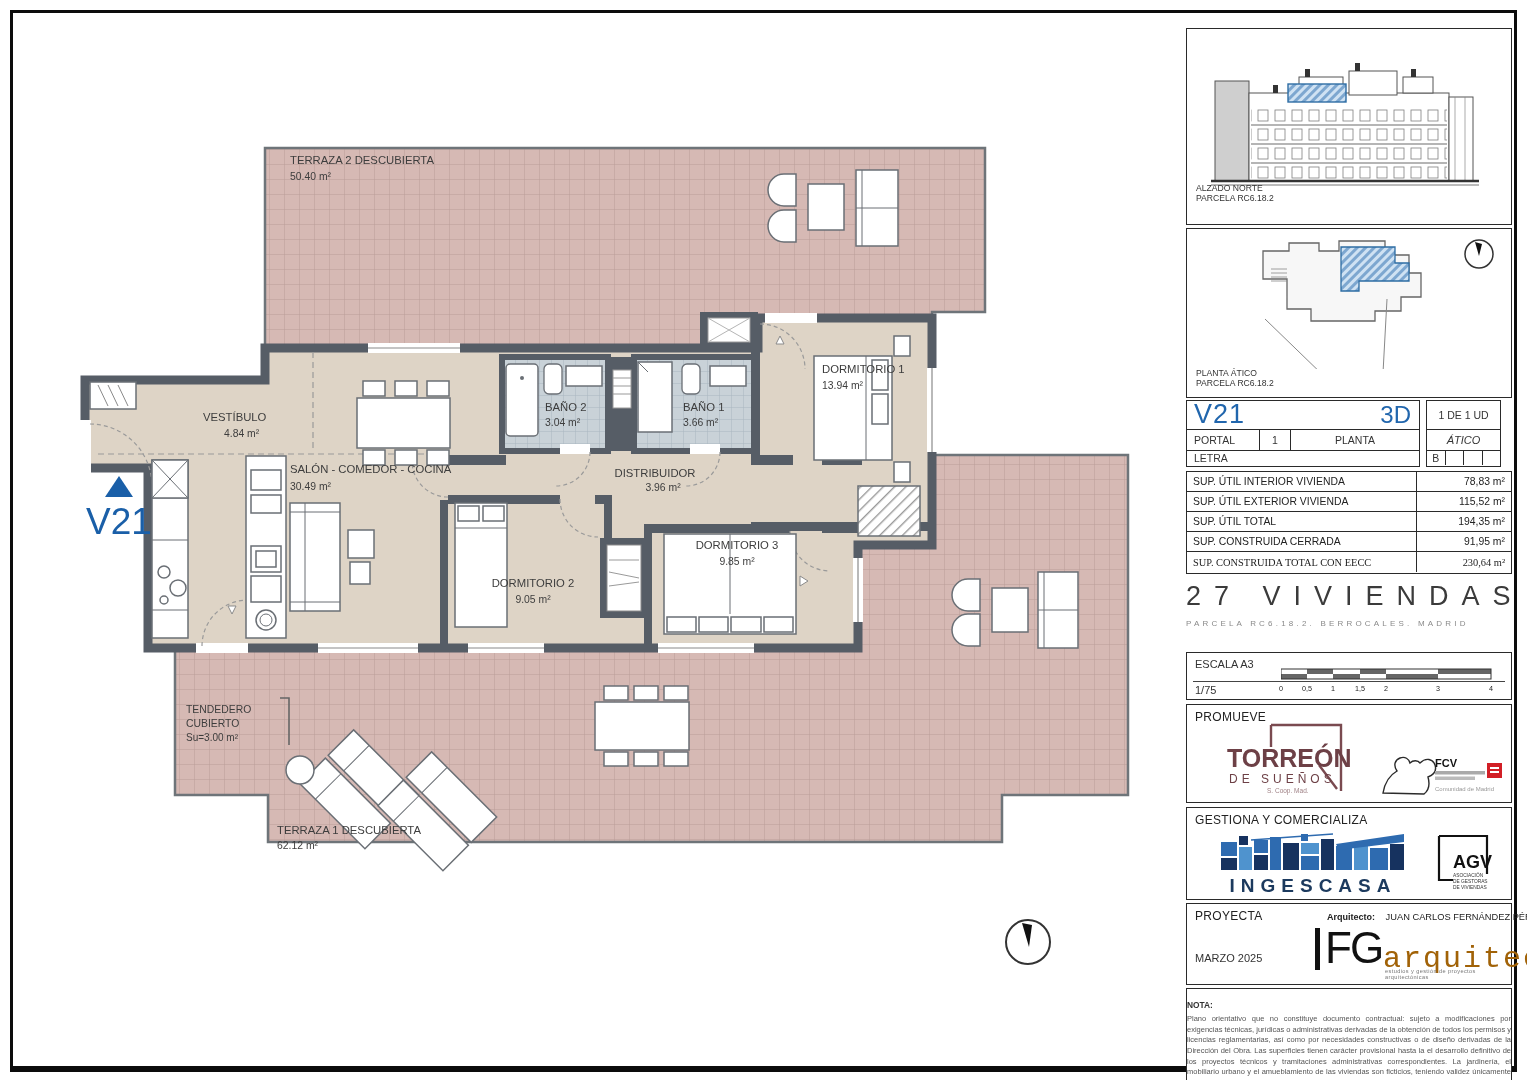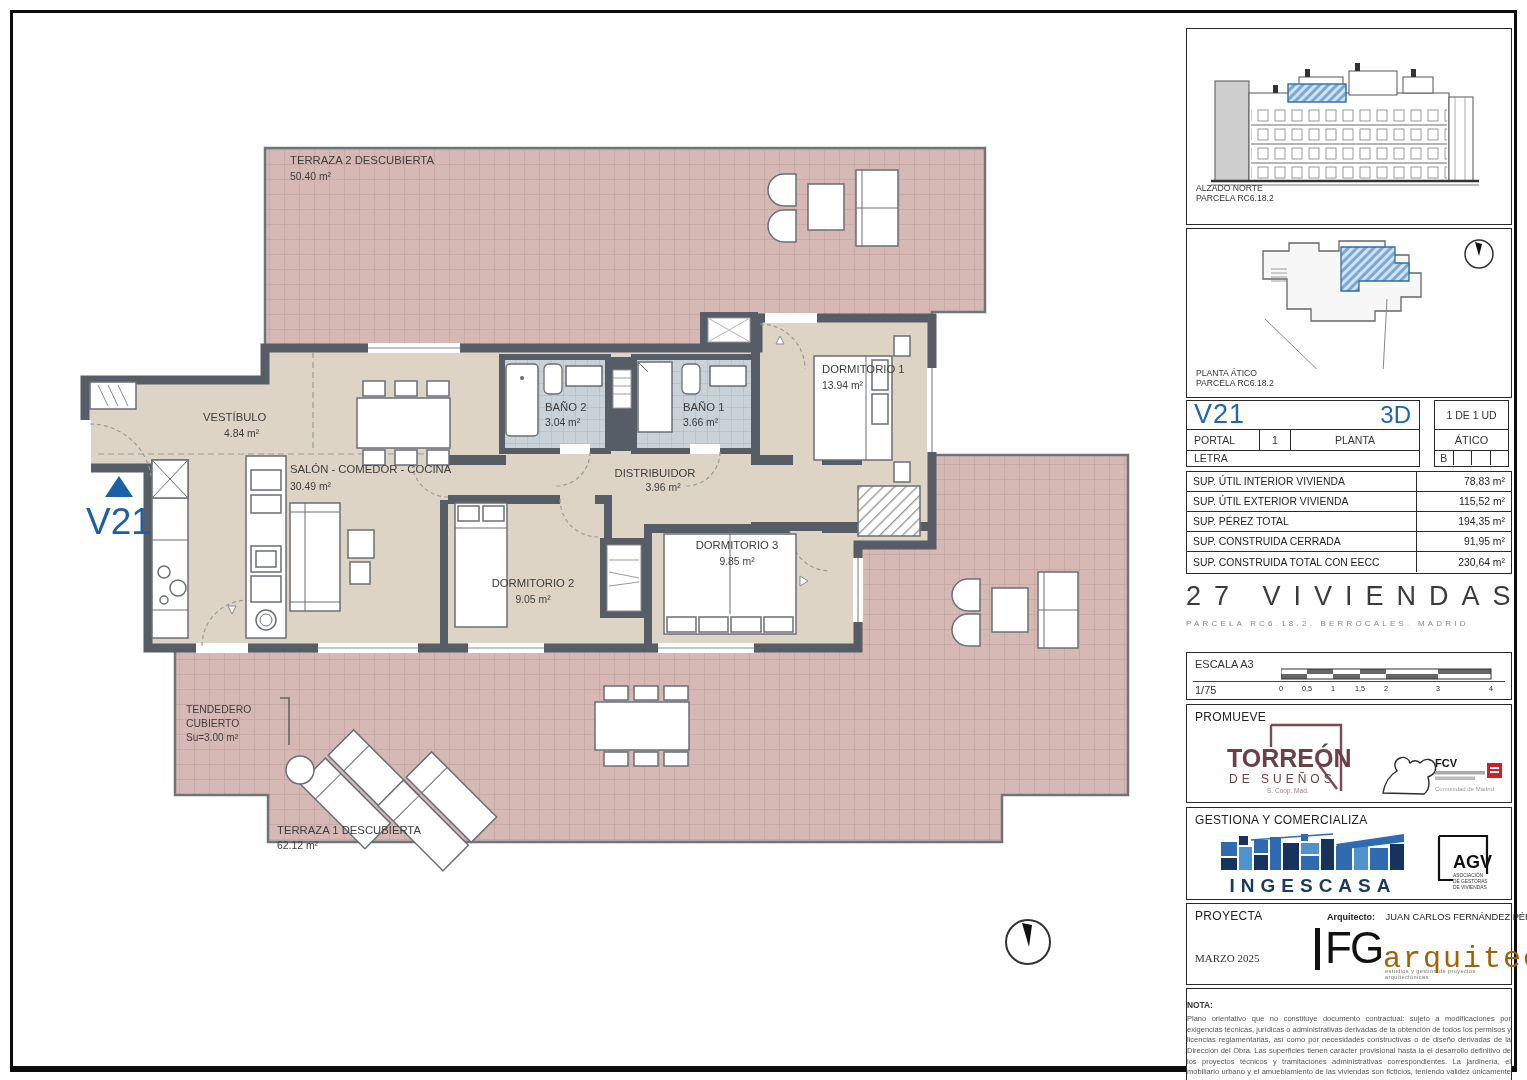--- a/index.html
+++ b/index.html
@@ -13,21 +13,21 @@
   .box-label{position:absolute;left:8px;top:5px;font-size:12px;color:#222;letter-spacing:.3px;}
   .panel-caption{position:absolute;left:9px;font-size:8.6px;line-height:1.25;color:#333;}
   
   .uh-row{position:relative;box-sizing:border-box;}
   .v21txt{position:absolute;left:7px;top:-2px;font-size:27px;color:#2166ad;letter-spacing:1px;}
   .v3dtxt{position:absolute;right:8px;top:0px;font-size:24px;color:#2166ad;margin-left:21px;}
   .cells{display:flex;height:100%;}
   .cell{display:flex;align-items:center;justify-content:center;font-size:10.5px;box-sizing:border-box;}
   
   .srow{display:flex;height:20.1px;border-bottom:1.4px solid #2a2a2a;align-items:stretch;box-sizing:border-box;}
-  .srow:last-child{border-bottom:none;}
+  .srow:last-child{border-bottom:none;font-family:Liberation Serif, serif;}
   .srow .lb{flex:1;display:flex;align-items:center;padding-left:6px;font-size:10.4px;color:#222;}
   .srow .vl{width:88px;border-left:1.4px solid #2a2a2a;display:flex;align-items:center;justify-content:flex-end;padding-right:6px;font-size:10.4px;color:#222;}
   
   .ptitle{position:absolute;left:1186px;width:326px;top:578px;}
   .ptitle .l1{font-size:21px;font-weight:bold;letter-spacing:5px;color:#44607b;white-space:nowrap;}
   .ptitle .l2{font-size:27px;font-weight:400;letter-spacing:13px;color:#3b3b3b;white-space:nowrap;margin-top:3px;}
   .ptitle .l3{font-size:8px;letter-spacing:3.2px;color:#8a8a8a;white-space:nowrap;margin-top:7px;}
   .tick{position:absolute;top:31px;font-size:7.2px;color:#222;transform:translateX(-50%);}
   .nota-text{font-size:7.5px;line-height:1.42;color:#555;text-align:justify;margin-top:2px;}
   .arch-row{position:absolute;left:140px;top:8px;font-size:9.3px;color:#222;white-space:nowrap;}
@@ -332,27 +332,27 @@
         <div class="cell" style="width:32px;border-left:1.4px solid #2a2a2a;border-right:1.4px solid #2a2a2a;">1</div>
         <div class="cell" style="flex:1;">PLANTA</div>
       </div>
     </div>
     <div class="uh-row" style="height:15px;border-top:1.4px solid #2a2a2a;">
       <div class="cells">
           <div class="cell" style="justify-content:flex-start;padding-left:7px;">LETRA</div>
         </div>
     </div>
   </div>
-  <div class="box" style="top:400px;height:67px;left:1426px;width:75px;margin-left:8px;">
+  <div class="box" style="top:400px;height:67px;left:1426px;width:75px;">
     <div class="uh-row" style="height:28px;">
         <div class="cells">
           <div class="cell" style="flex:1;">1 DE 1 UD</div>
         </div>
       </div>
-    <div class="uh-row" style="height:21px;border-top:1.4px solid #2a2a2a;">
+    <div class="uh-row" style="height:21px;border-top:1.4px solid #2a2a2a;font-style:italic;">
         <div class="cells">
           <div class="cell" style="flex:1;font-size:11px;">ÁTICO</div>
         </div>
       </div>
     <div class="uh-row" style="height:15px;border-top:1.4px solid #2a2a2a;">
       <div class="cells">
         <div class="cell" style="flex:1;font-size:10.5px;">B</div>
         <div class="cell" style="flex:1;border-left:1.4px solid #2a2a2a;"></div>
         <div class="cell" style="flex:1;border-left:1.4px solid #2a2a2a;"></div>
         <div class="cell" style="flex:1;border-left:1.4px solid #2a2a2a;"></div>
@@ -363,21 +363,21 @@
   <div class="box" style="top:471px;height:103px;">
     <div class="srow">
       <span class="lb">SUP. ÚTIL INTERIOR VIVIENDA</span>
       <span class="vl">78,83 m²</span>
     </div>
     <div class="srow">
       <span class="lb">SUP. ÚTIL EXTERIOR VIVIENDA</span>
       <span class="vl">115,52 m²</span>
     </div>
     <div class="srow">
-      <span class="lb">SUP. PÉREZ TOTAL</span>
+      <span class="lb">SUP. ÚTIL TOTAL</span>
       <span class="vl">194,35 m²</span>
     </div>
     <div class="srow">
       <span class="lb">SUP. CONSTRUIDA CERRADA</span>
       <span class="vl">91,95 m²</span>
     </div>
     <div class="srow">
       <span class="lb">SUP. CONSTRUIDA TOTAL CON EECC</span>
       <span class="vl">230,64 m²</span>
     </div>
@@ -465,21 +465,21 @@
       </g>
     </svg>
   </div>
 
   <div class="box" style="top:903px;height:82px;">
     <div class="box-label">PROYECTA</div>
     <div class="arch-row">
       <span style="font-weight:bold;font-size:9px;">Arquitecto:</span>
       <span style="margin-left:8px;">JUAN CARLOS FERNÁNDEZ PÉREZ</span>
     </div>
-    <div style="position:absolute;left:8px;top:48px;font-size:11px;font-family:Liberation Serif, serif;">MARZO 2025</div>
+    <div style="position:absolute;left:8px;top:48px;font-size:11px;">MARZO 2025</div>
     <div>
       <span class="fg-bar" style="left:128px;top:24px;"></span>
       <span class="fg-initials" style="left:138px;top:22px;">FG</span>
       <span class="fg-name" style="left:196px;top:38px;">arquitectos</span>
       <span class="fg-tag" style="left:198px;top:64px;">estudios y gestión de proyectos arquitectónicas</span>
     </div>
   </div>
 
   <div class="box" style="top:988px;height:94px;padding:5px 0;">
     <span style="font-size:8.4px;font-weight:bold;color:#333;">NOTA:</span>

